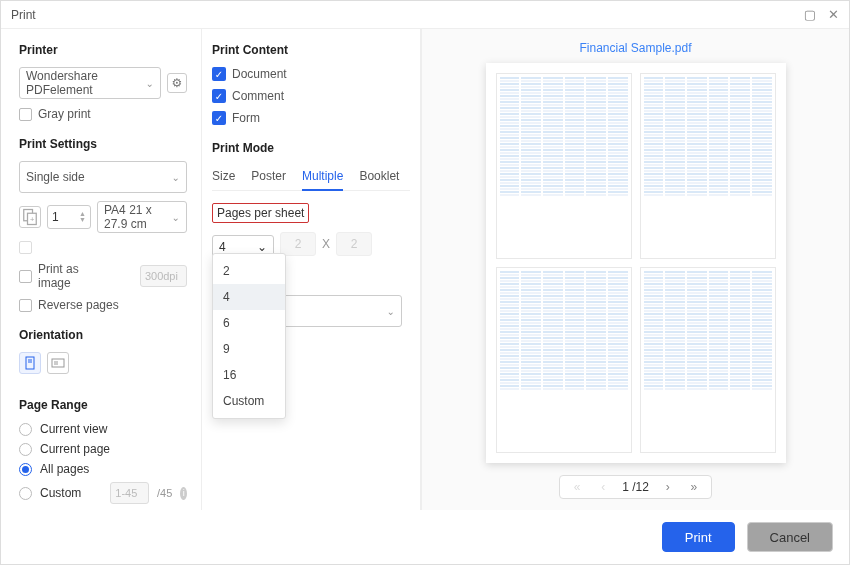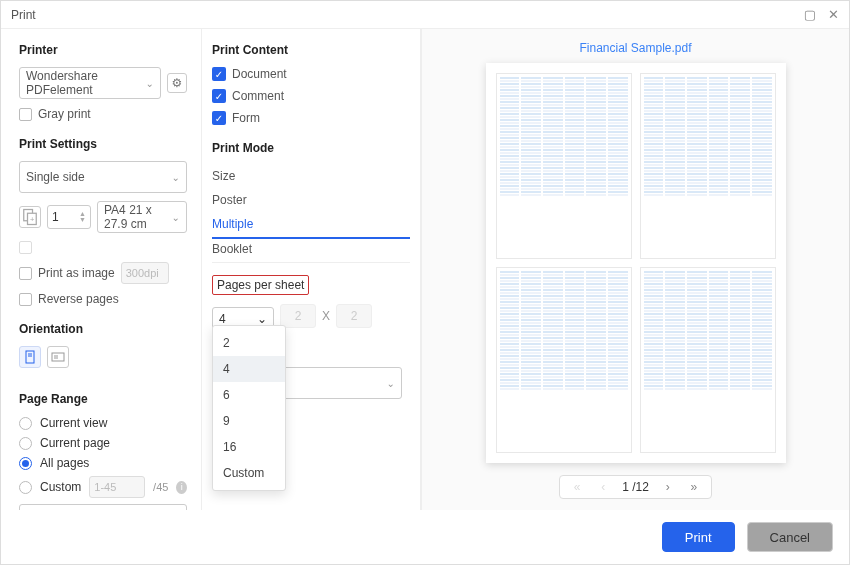--- a/index.html
+++ b/index.html
@@ -25,28 +25,28 @@
 .muted { color: #bbb; }
 .stepper-wrap { display: flex; align-items: center; gap: 6px; width: 100%; }
 .copies-icon { width: 22px; height: 22px; border: 1px solid #ccc; border-radius: 3px; display:flex; align-items:center; justify-content:center; font-size:11px; color:#888; }
 .stepper { width: 44px; height: 24px; border: 1px solid #ccc; border-radius: 3px; display: flex; align-items: center; padding: 0 4px; justify-content: space-between; }
 .stepper-arrows { display:flex; flex-direction:column; font-size:7px; color:#aaa; line-height:6px; }
 .page-size-sel { flex:1; }
 .radio-row { display: flex; align-items: center; gap: 8px; margin-bottom: 6px; cursor: pointer; }
 .radio-ring { width: 13px; height: 13px; border: 1px solid #bbb; border-radius: 50%; display: inline-flex; align-items:center; justify-content:center; flex-shrink:0;}
 .radio-ring.on { border-color: #2563eb; }
 .radio-dot { width: 7px; height: 7px; border-radius: 50%; background: #2563eb; }
-.custom-input { width: 66px; height: 22px; border: 1px solid #ddd; border-radius: 3px; background: #f6f6f6; color:#bbb; font-size:11px; padding:0 4px; display:flex; align-items:center; }
+.custom-input { width: 66px; height: 22px; border: 1px solid #ddd; border-radius: 3px; background: #f6f6f6; color:#bbb; font-size:11px; padding:0 4px; display:flex; align-items:center;margin-left:21px; }
 .frac { color:#999; font-size:11px; }
 .info-icon { width:13px; height:13px; border-radius:50%; background:#ccc; color:#fff; font-size:9px; display:inline-flex; align-items:center; justify-content:center; }
 .icon-btn { width:22px; height:22px; border:1px solid #ccc; border-radius:3px; display:flex; align-items:center; justify-content:center; cursor:pointer; }
 .icon-btn svg { width:14px; height:14px; }
 .icon-btn.sel { background:#eef3ff; border-color:#cdd9f5; }
 .bluecheck { width:14px; height:14px; background:#2563eb; border-radius:2px; display:inline-flex; align-items:center; justify-content:center; color:#fff; font-size:10px; flex-shrink:0;}
-.tab-row { display:flex; gap:0; border-bottom:1px solid #eee; padding-bottom:0; margin-bottom:12px; font-size:12px;flex-direction:column; }
+.tab-row { display:flex; gap:16px; border-bottom:1px solid #eee; padding-bottom:0; margin-bottom:12px; font-size:12px; }
 .tab { padding: 4px 0 6px; cursor:pointer; color:#555; }
 .tab.active { color:#2563eb; border-bottom:2px solid #2563eb; margin-bottom:-1px; }
 .pps-label { font-size:12px; color:#333; border:1.5px solid #c33; padding:2px 4px; display:inline-block; border-radius:2px; }
 .pps-sel { width:62px; height:24px; border:1px solid #ccc; border-radius:3px; display:flex; align-items:center; justify-content:space-between; padding:0 6px; cursor:pointer; background:#fff; margin-top:6px; }
 .xy-wrap { display:flex; align-items:center; gap:6px; margin-top:6px; }
 .xy-input { width:36px; height:24px; border:1px solid #eee; border-radius:3px; background:#f6f6f6; color:#ccc; display:flex; align-items:center; justify-content:center; font-size:12px;}
 .xy-x { color:#999; font-size:12px; }
 .dropdown { position:relative; }
 .dd-menu { position:absolute; left:0; top:24px; width:74px; background:#fff; border:1px solid #ddd; border-radius:3px; box-shadow:0 4px 12px rgba(0,0,0,0.12); z-index:10; padding:4px 0; }
 .dd-item { padding:6px 10px; font-size:12px; color:#444; cursor:pointer; }

